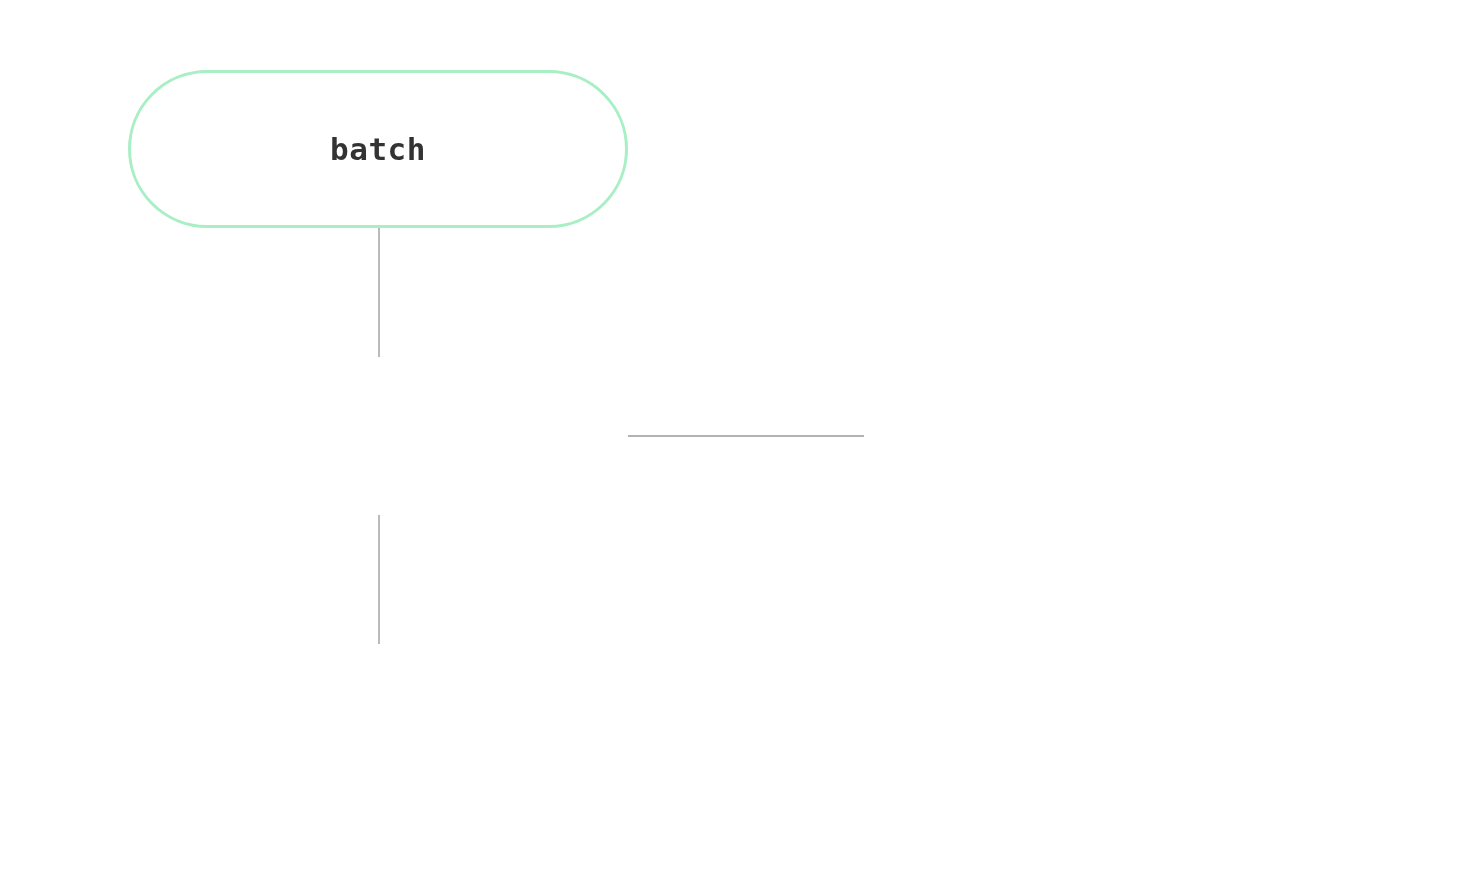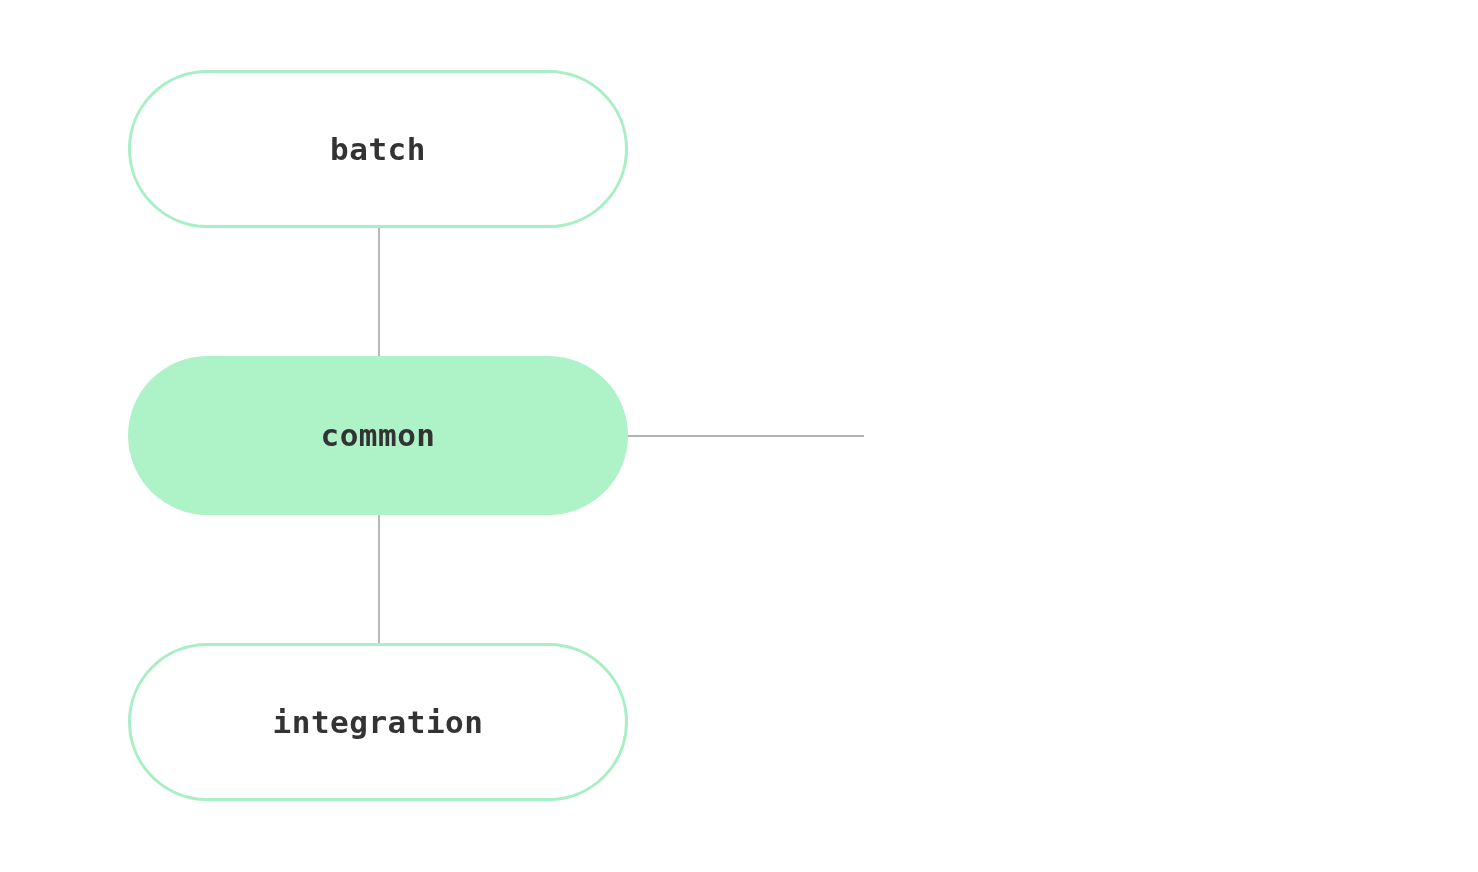--- a/index.html
+++ b/index.html
@@ -83,21 +83,15 @@
   <svg id="edge-layer" viewBox="0 0 1478 872" width="1478" height="872" xmlns="http://www.w3.org/2000/svg">
       <line x1="379" y1="228" x2="379" y2="357" stroke="#b3b3b3" stroke-width="1.8" stroke-linecap="butt"></line>
       <line x1="628" y1="436" x2="864" y2="436" stroke="#b3b3b3" stroke-width="1.8" stroke-linecap="butt"></line>
       <line x1="379" y1="515" x2="379" y2="644" stroke="#b3b3b3" stroke-width="1.8" stroke-linecap="butt"></line>
     </svg>
 
   <div id="node-layer">
       <div class="node outlined" style="left: 128px; top: 70px; width: 500px; height: 158px;">
         <span class="node-label">batch</span>
       </div>
-      <div class="node filled" style="left: 128px; top: 356px; width: 500px; height: 159px;">
-        <span class="node-label">common</span>
-      </div>
-      <div class="node outlined" style="left: 128px; top: 643px; width: 500px; height: 158px;">
-        <span class="node-label">integration</span>
-      </div>
     </div>
 
 </div>
 
 </body></html>

